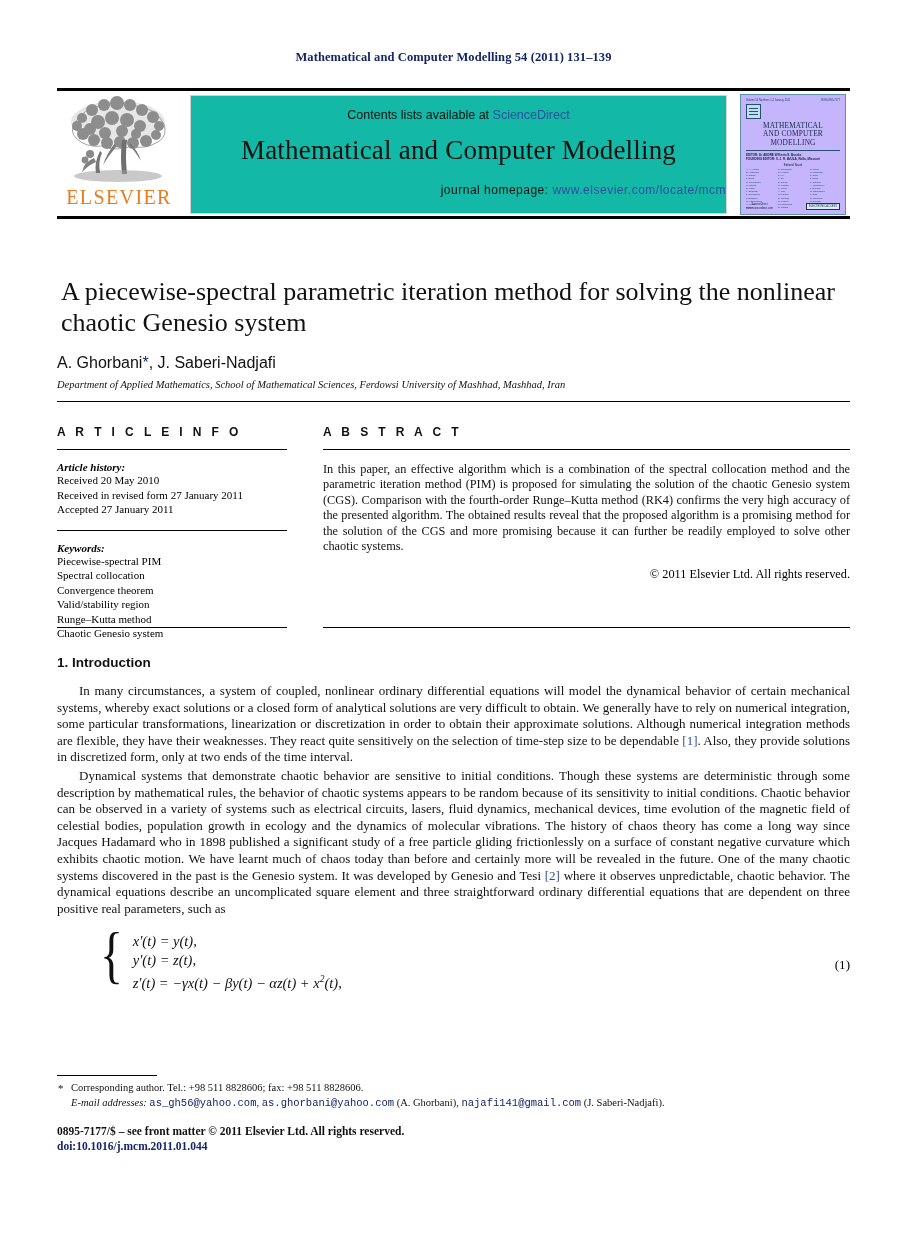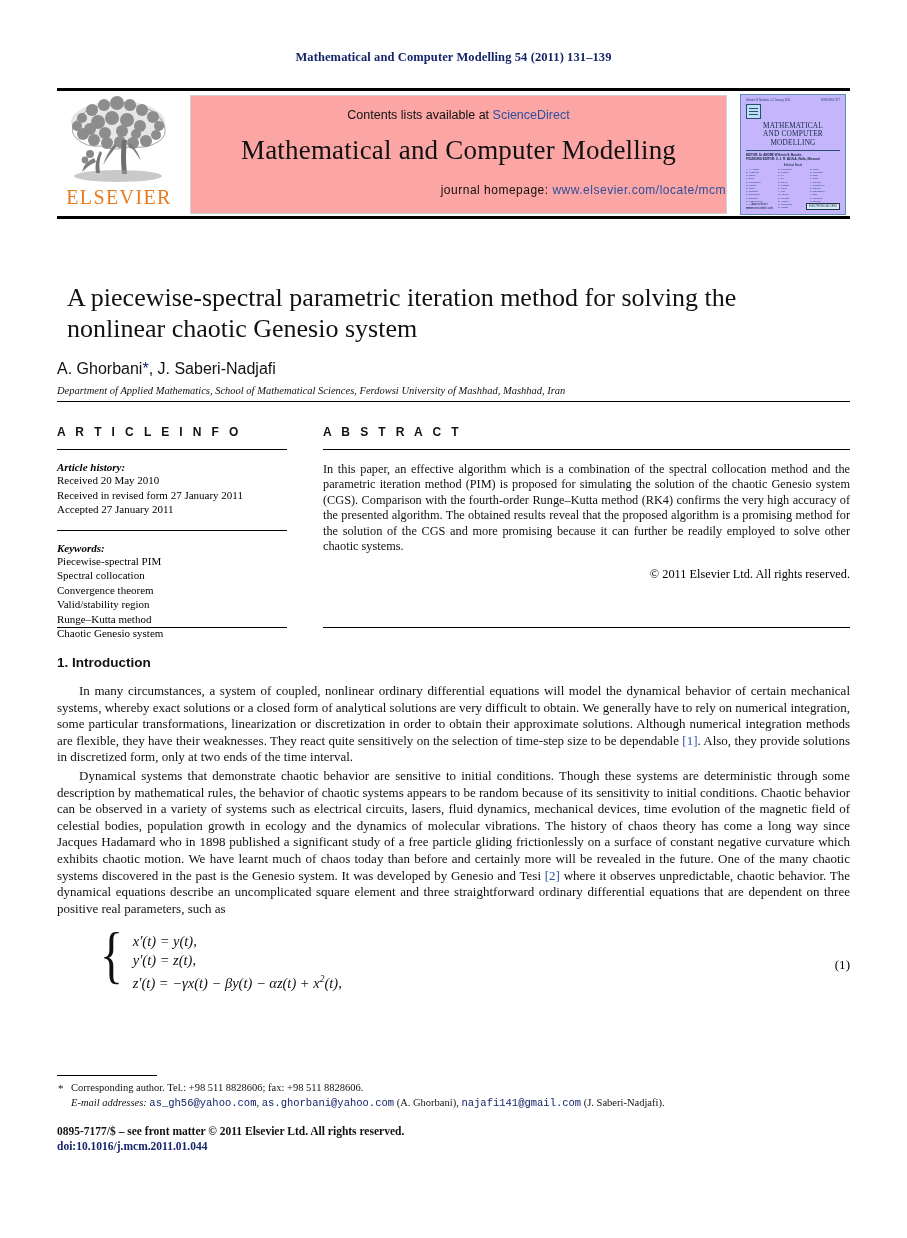--- a/index.html
+++ b/index.html
@@ -70,21 +70,21 @@
     font-family: "Liberation Serif", serif;
     font-size: 20px;
     letter-spacing: 1.4px;
     color: #e87b1e;
   }
   .journal-box {
     position: absolute;
     left: 133px; top: 7px;
     width: 535px;
     height: 117px;
-    background: #fca5a5;
+    background: #14b8a6;
     border: 1px solid #d2d2d2;
   }
   .contents-line {
     text-align: center;
     font-family: "Liberation Sans", sans-serif;
     font-size: 12.5px;
     margin-top: 12px;
     color: #111;
   }
   .contents-line .sd {
@@ -218,21 +218,21 @@
   .title-block {
     position: absolute;
     left: 57px; top: 272px;
     width: 793px;
   }
   .article-title {
     font-family: "Liberation Serif", serif;
     font-size: 26px;
     line-height: 31px;
     color: #111;
-    margin: 10px;
+    margin: 4px;
     font-weight: normal;
   }
   .authors {
     font-family: "Liberation Sans", sans-serif;
     font-size: 16px;
     margin-top: 16px;
     color: #111;
   }
   .authors .star { color: #15256b; }
   .affiliation {

